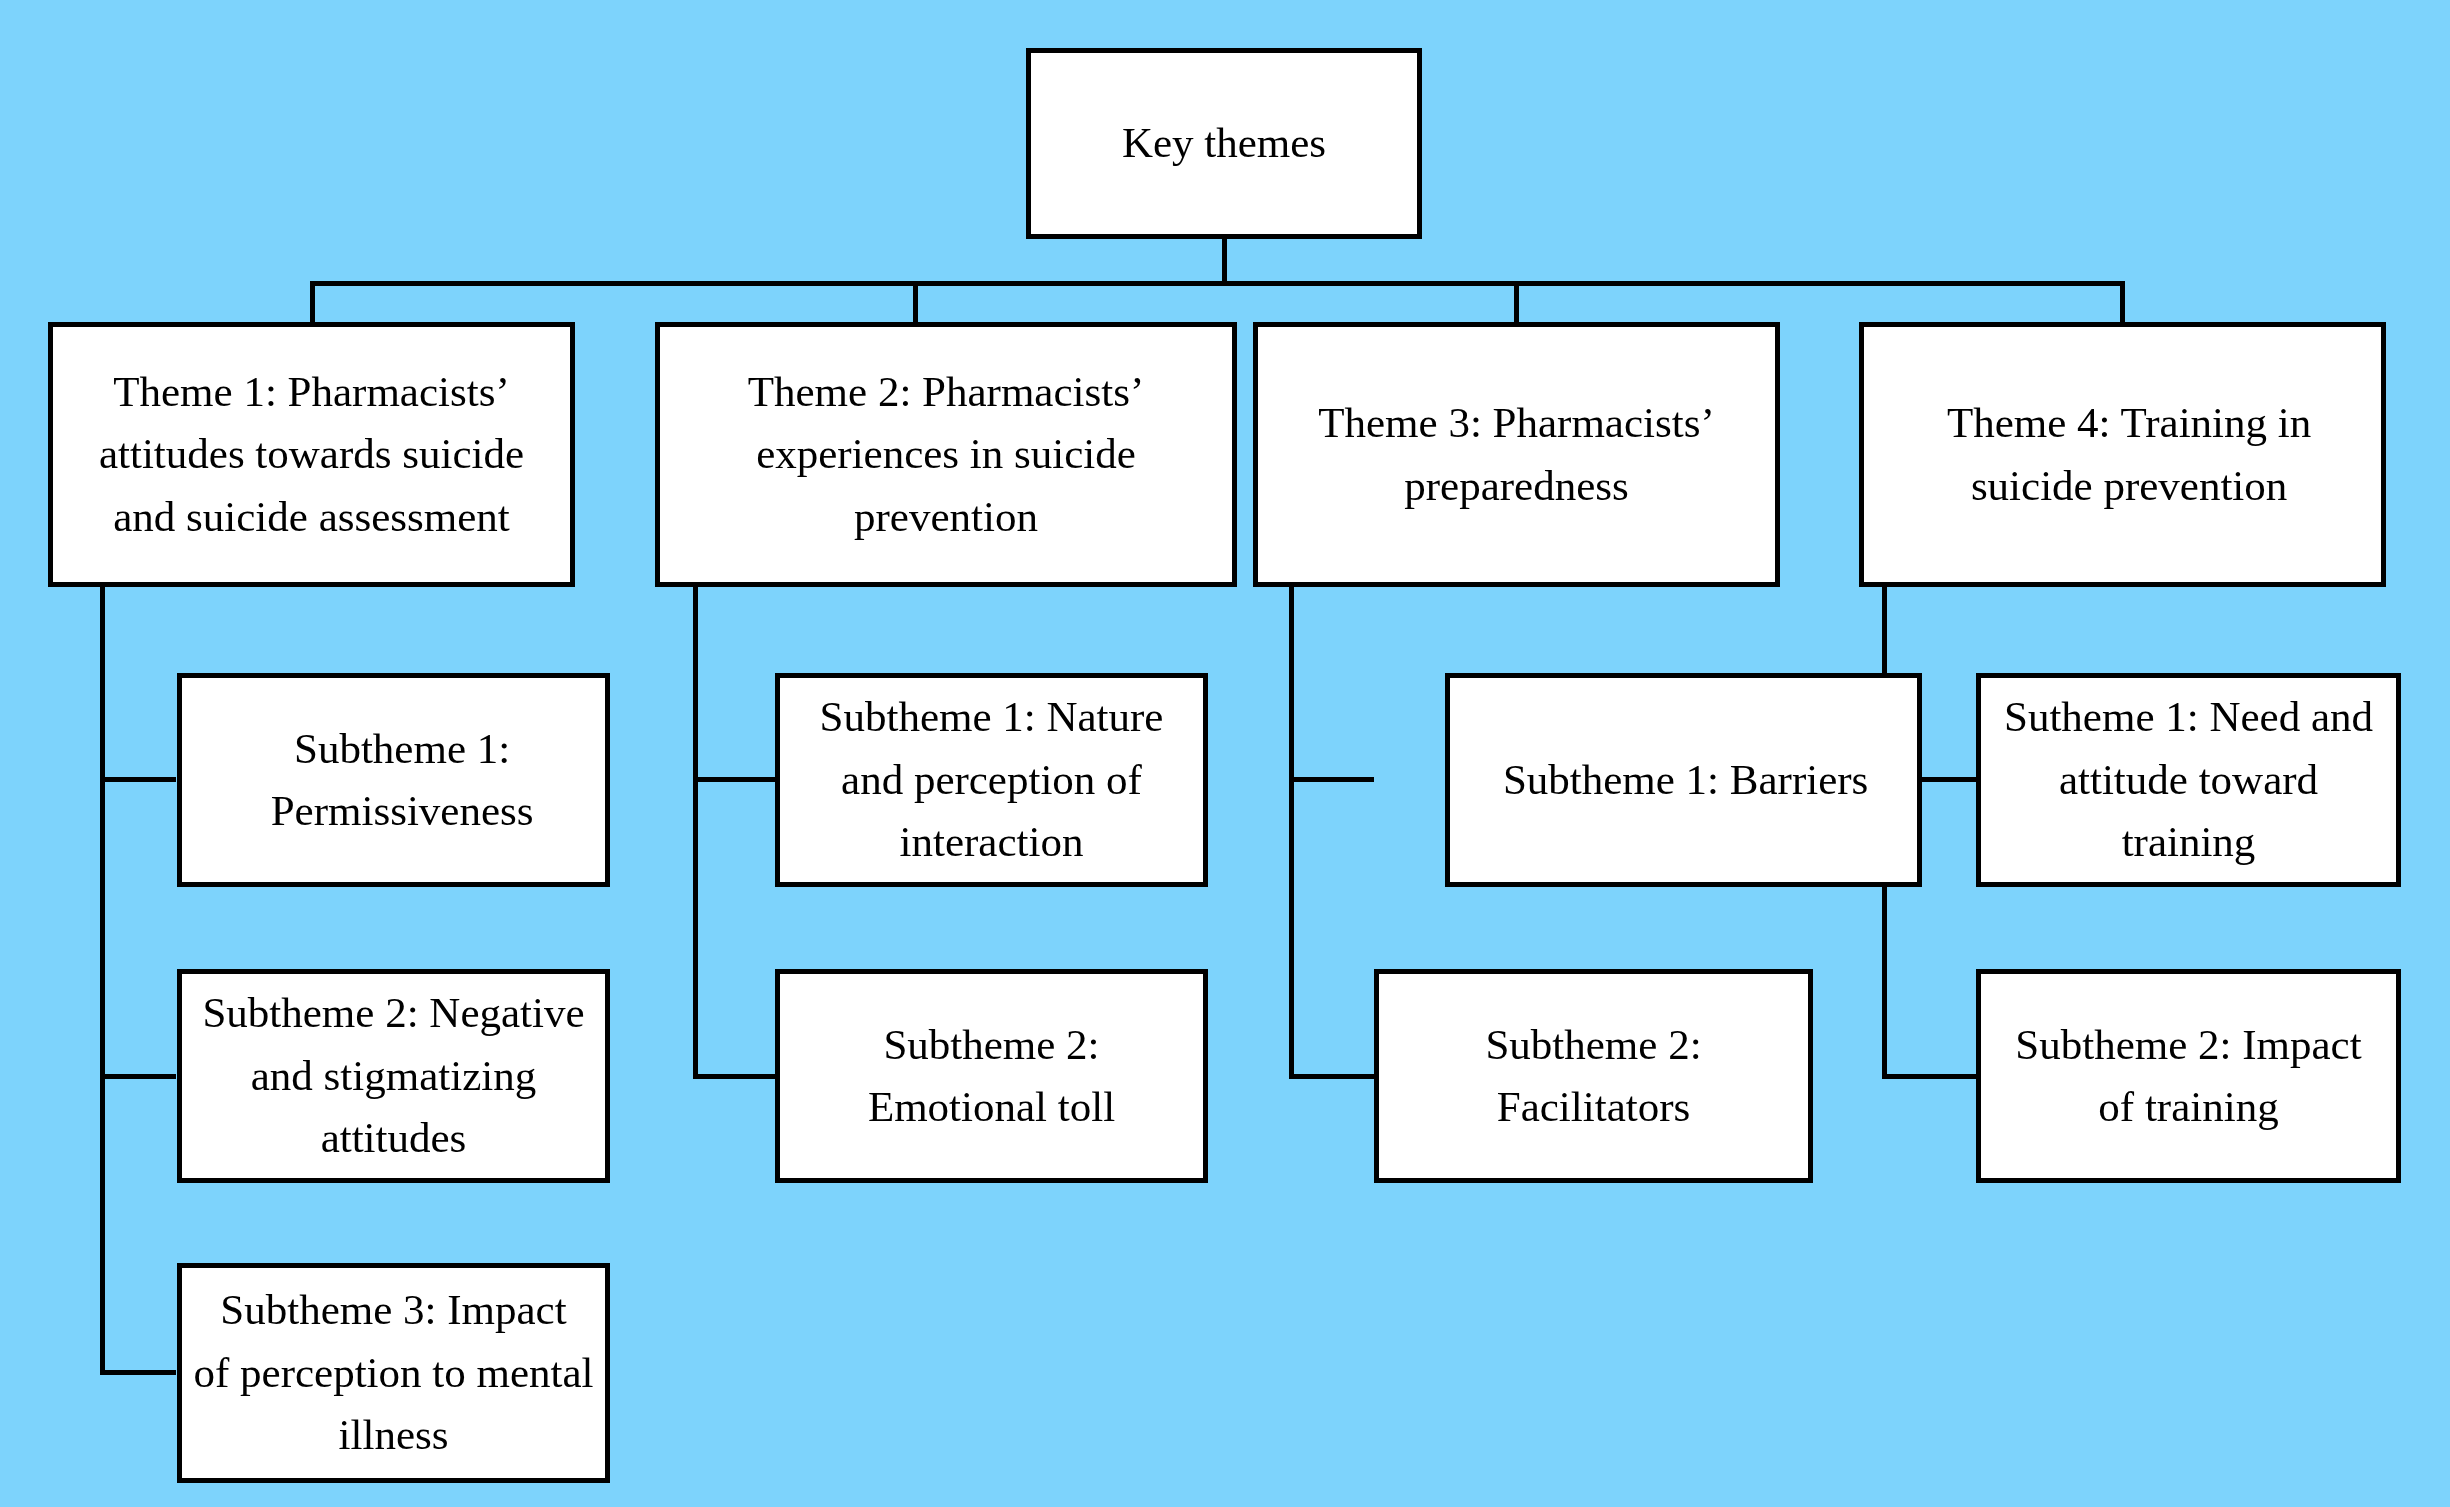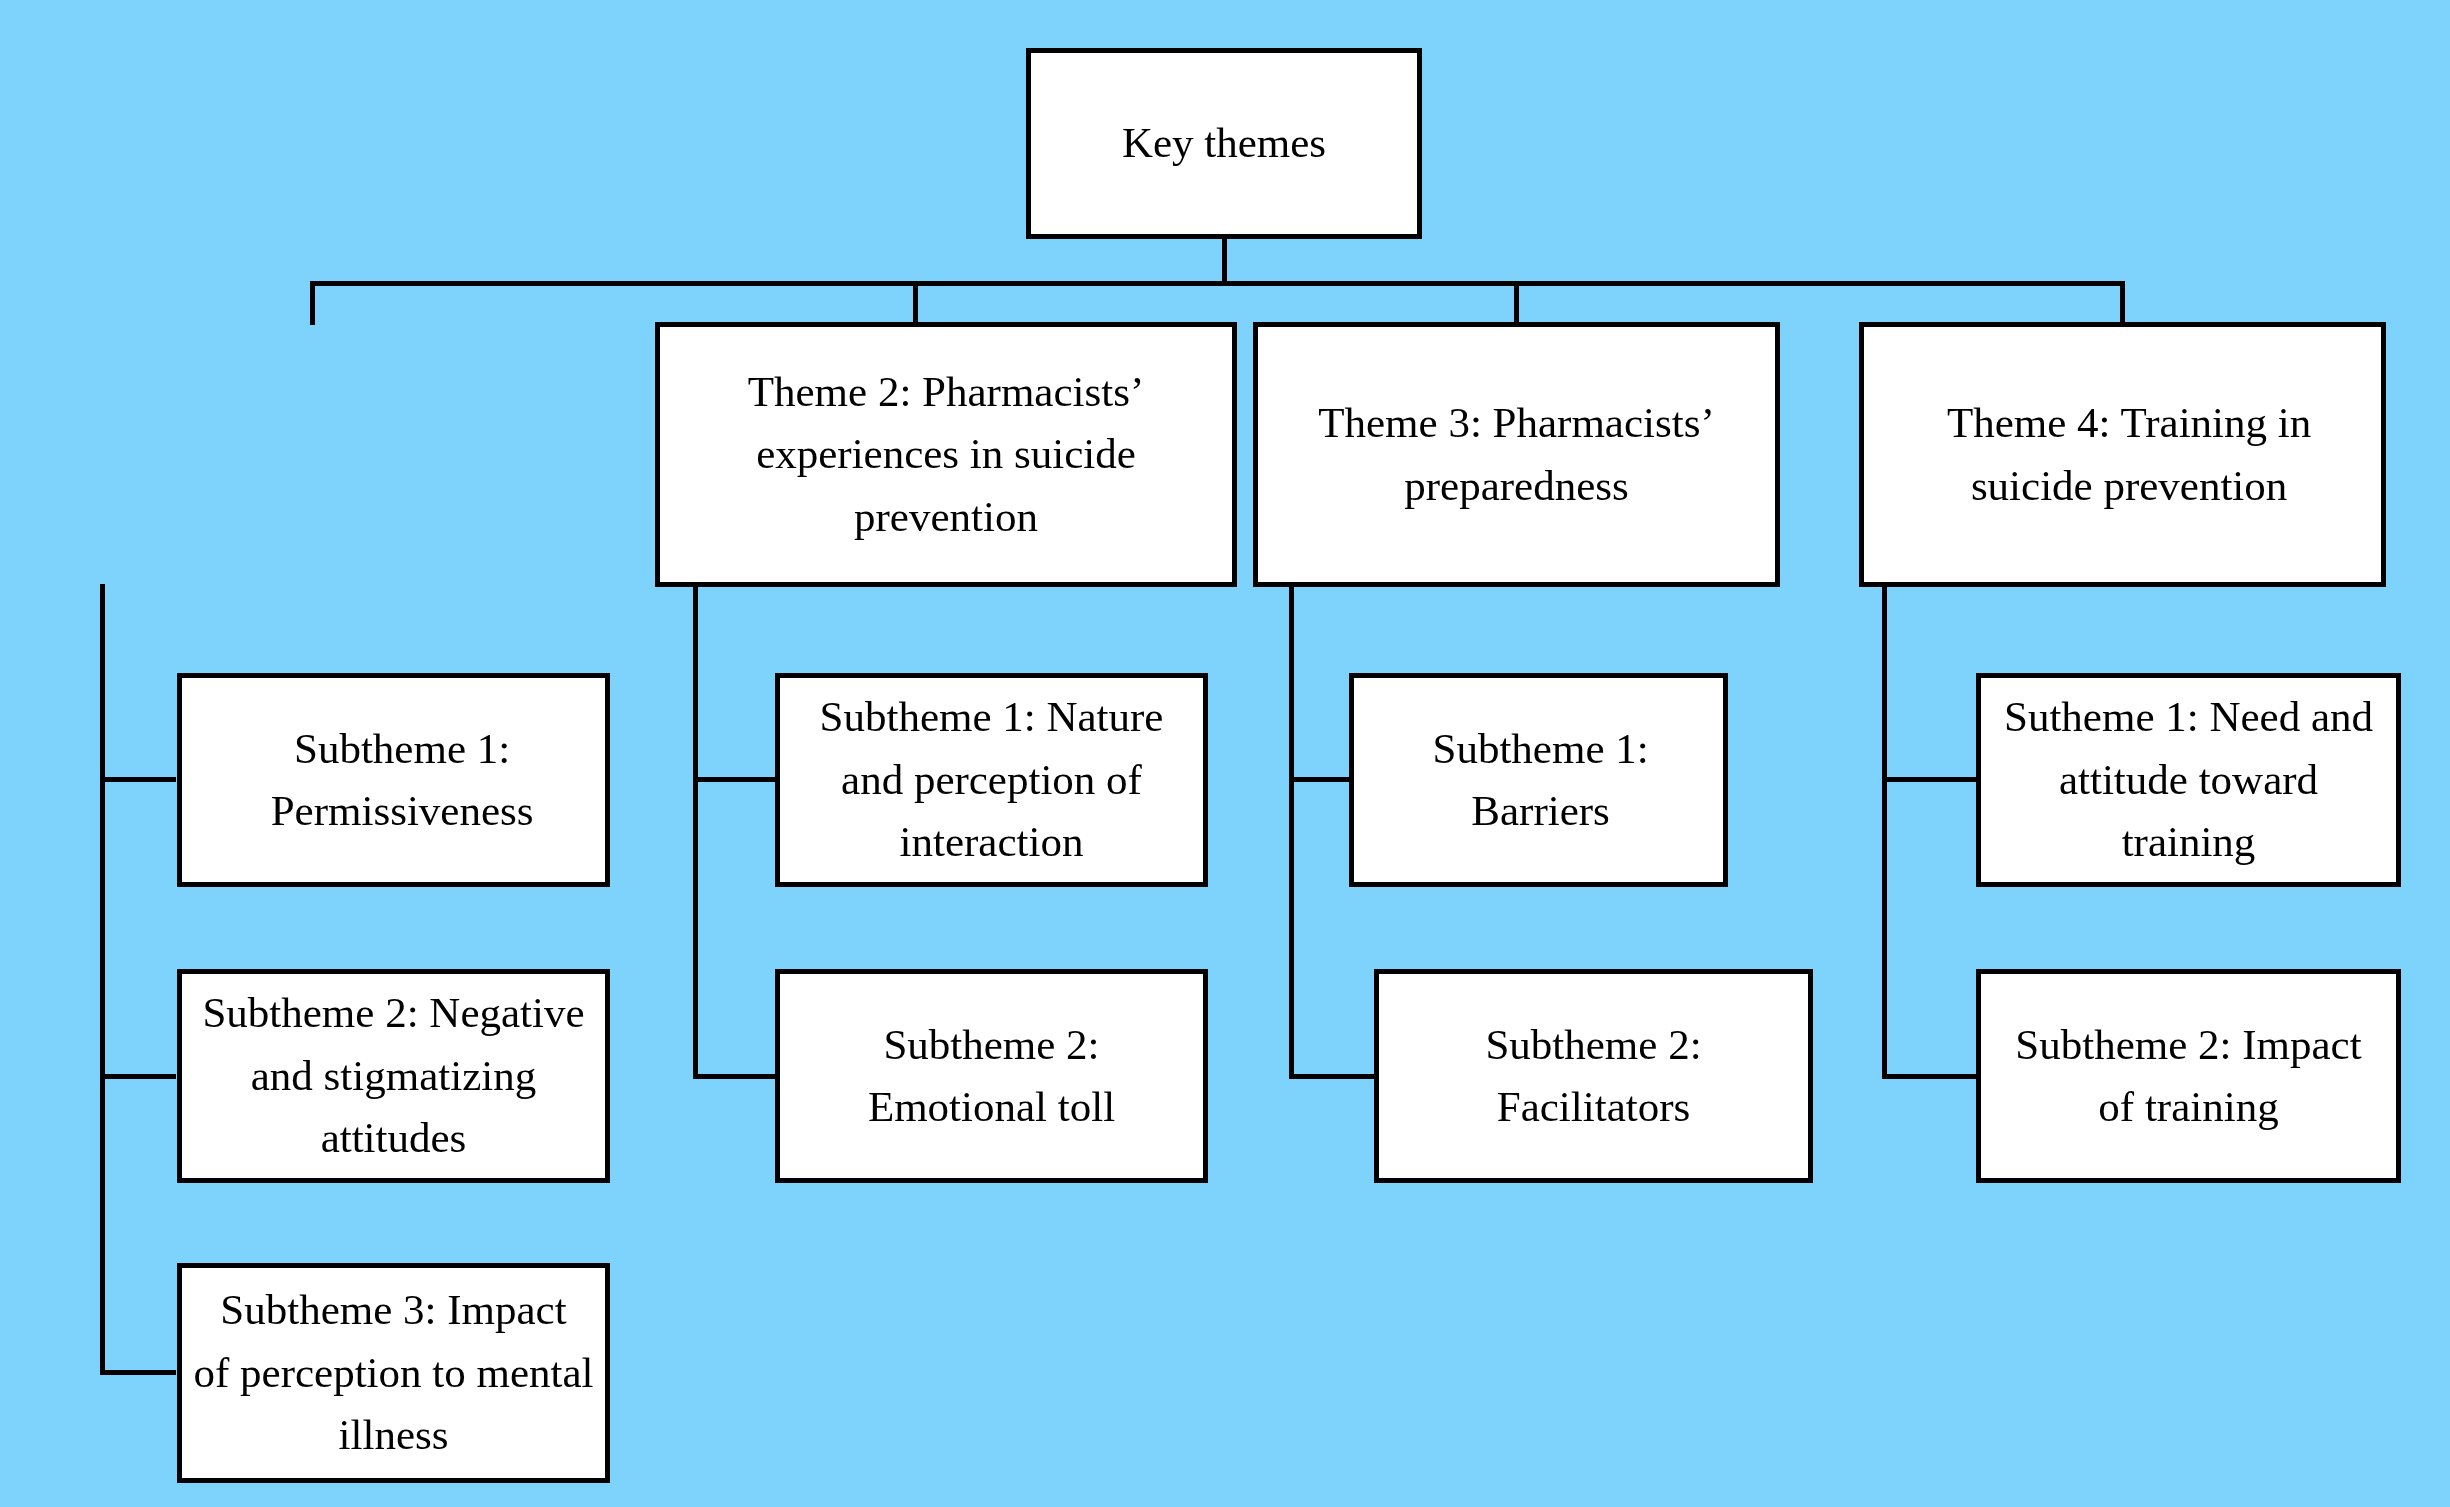--- a/index.html
+++ b/index.html
@@ -43,20 +43,23 @@
 
   <div class="line" style="left:1222px; top:238px; width:4.6px; height:44px;"></div>
 
   <div class="line" style="left:310px; top:281px; width:1814px; height:4.6px;"></div>
 
   <div class="line" style="left:310px; top:281px; width:4.6px; height:44px;"></div>
   <div class="line" style="left:913px; top:281px; width:4.6px; height:44px;"></div>
   <div class="line" style="left:1514px; top:281px; width:4.6px; height:44px;"></div>
   <div class="line" style="left:2120px; top:281px; width:4.6px; height:44px;"></div>
 
+  <div class="node" style="left:48px; top:322px; width:527px; height:265px;">Theme 1: Pharmacists’
+attitudes towards suicide
+and suicide assessment</div>
   <div class="node" style="left:655px; top:322px; width:582px; height:265px;">Theme 2: Pharmacists’
 experiences in suicide
 prevention</div>
   <div class="node" style="left:1253px; top:322px; width:527px; height:265px;">Theme 3: Pharmacists’
 preparedness</div>
   <div class="node" style="left:1859px; top:322px; width:527px; height:265px;padding-left:20px;">Theme 4: Training in
 suicide prevention</div>
 
   <div class="line" style="left:100px; top:584px; width:4.6px; height:790px;"></div>
   <div class="line" style="left:100px; top:777px; width:76px; height:4.6px;"></div>
@@ -83,21 +86,21 @@
   <div class="node" style="left:177px; top:1263px; width:433px; height:220px;">Subtheme 3: Impact
 of perception to mental
 illness</div>
 
   <div class="node" style="left:775px; top:673px; width:433px; height:214px;">Subtheme 1: Nature
 and perception of
 interaction</div>
   <div class="node" style="left:775px; top:969px; width:433px; height:214px;">Subtheme 2:
 Emotional toll</div>
 
-  <div class="node" style="left:1349px; top:673px; width:379px; height:214px;padding-left:11px;">Subtheme 1: Barriers</div>
+  <div class="node" style="left:1445px; top:673px; width:477px; height:214px;padding-left:11px;">Subtheme 1: Barriers</div>
   <div class="node" style="left:1374px; top:969px; width:439px; height:214px;">Subtheme 2:
 Facilitators</div>
 
   <div class="node" style="left:1976px; top:673px; width:425px; height:214px;">Sutheme 1: Need and
 attitude toward
 training</div>
   <div class="node" style="left:1976px; top:969px; width:425px; height:214px;">Subtheme 2: Impact
 of training</div>
 
 </div>

